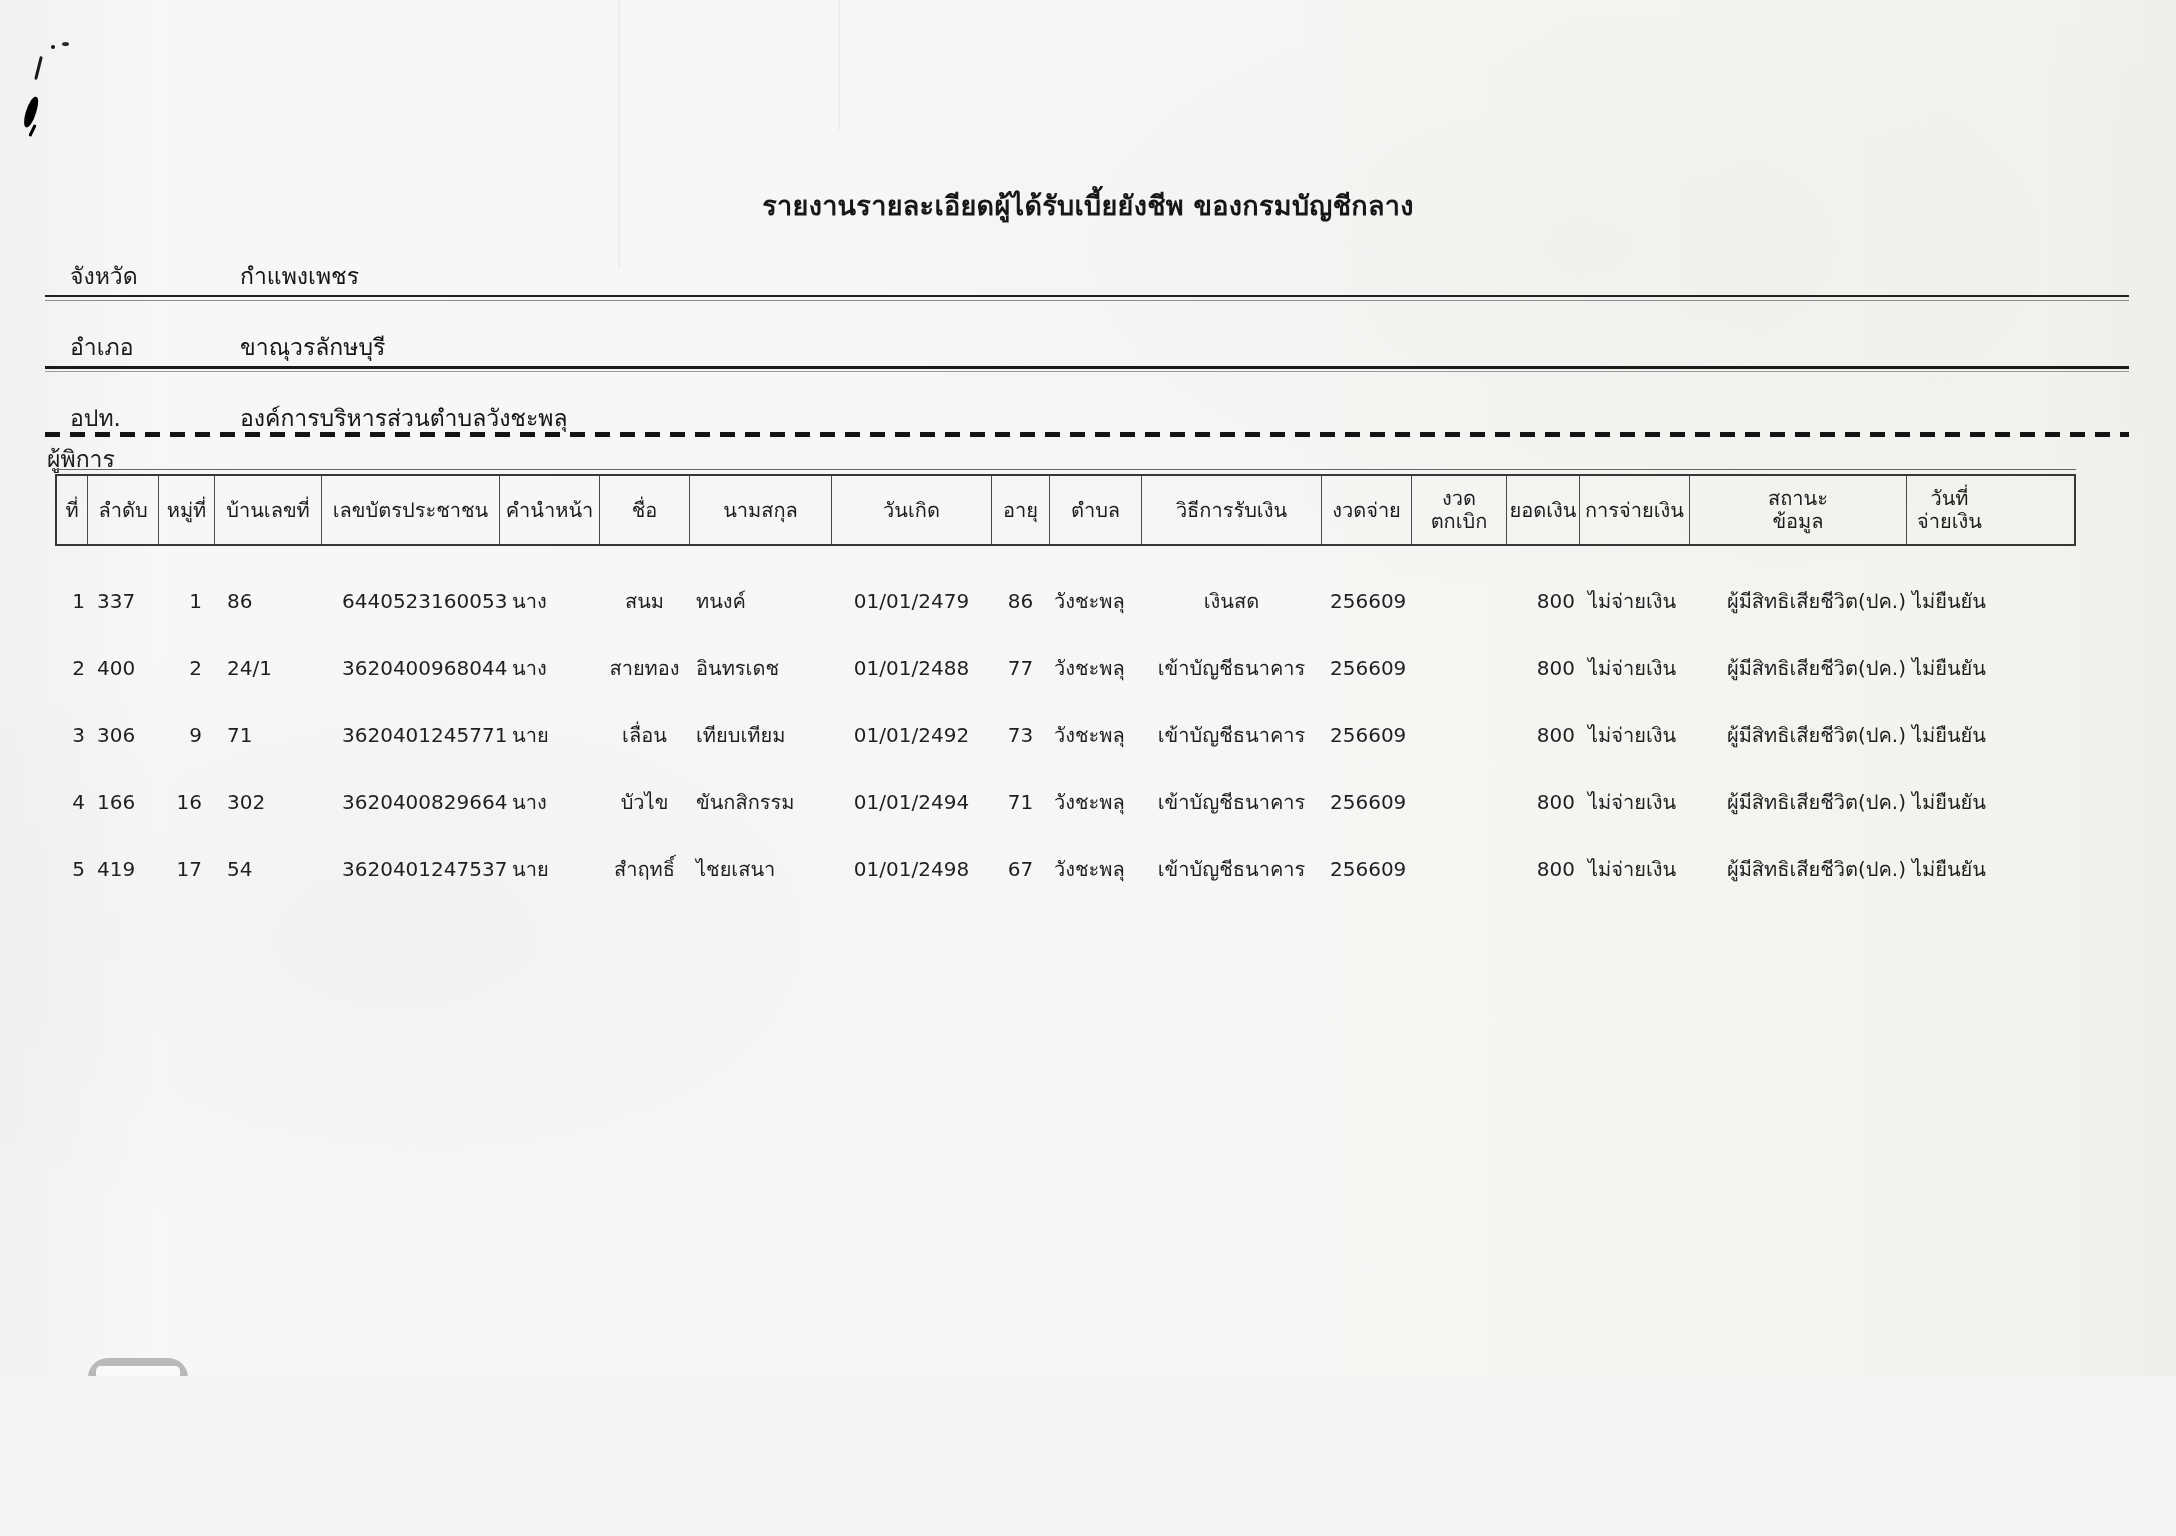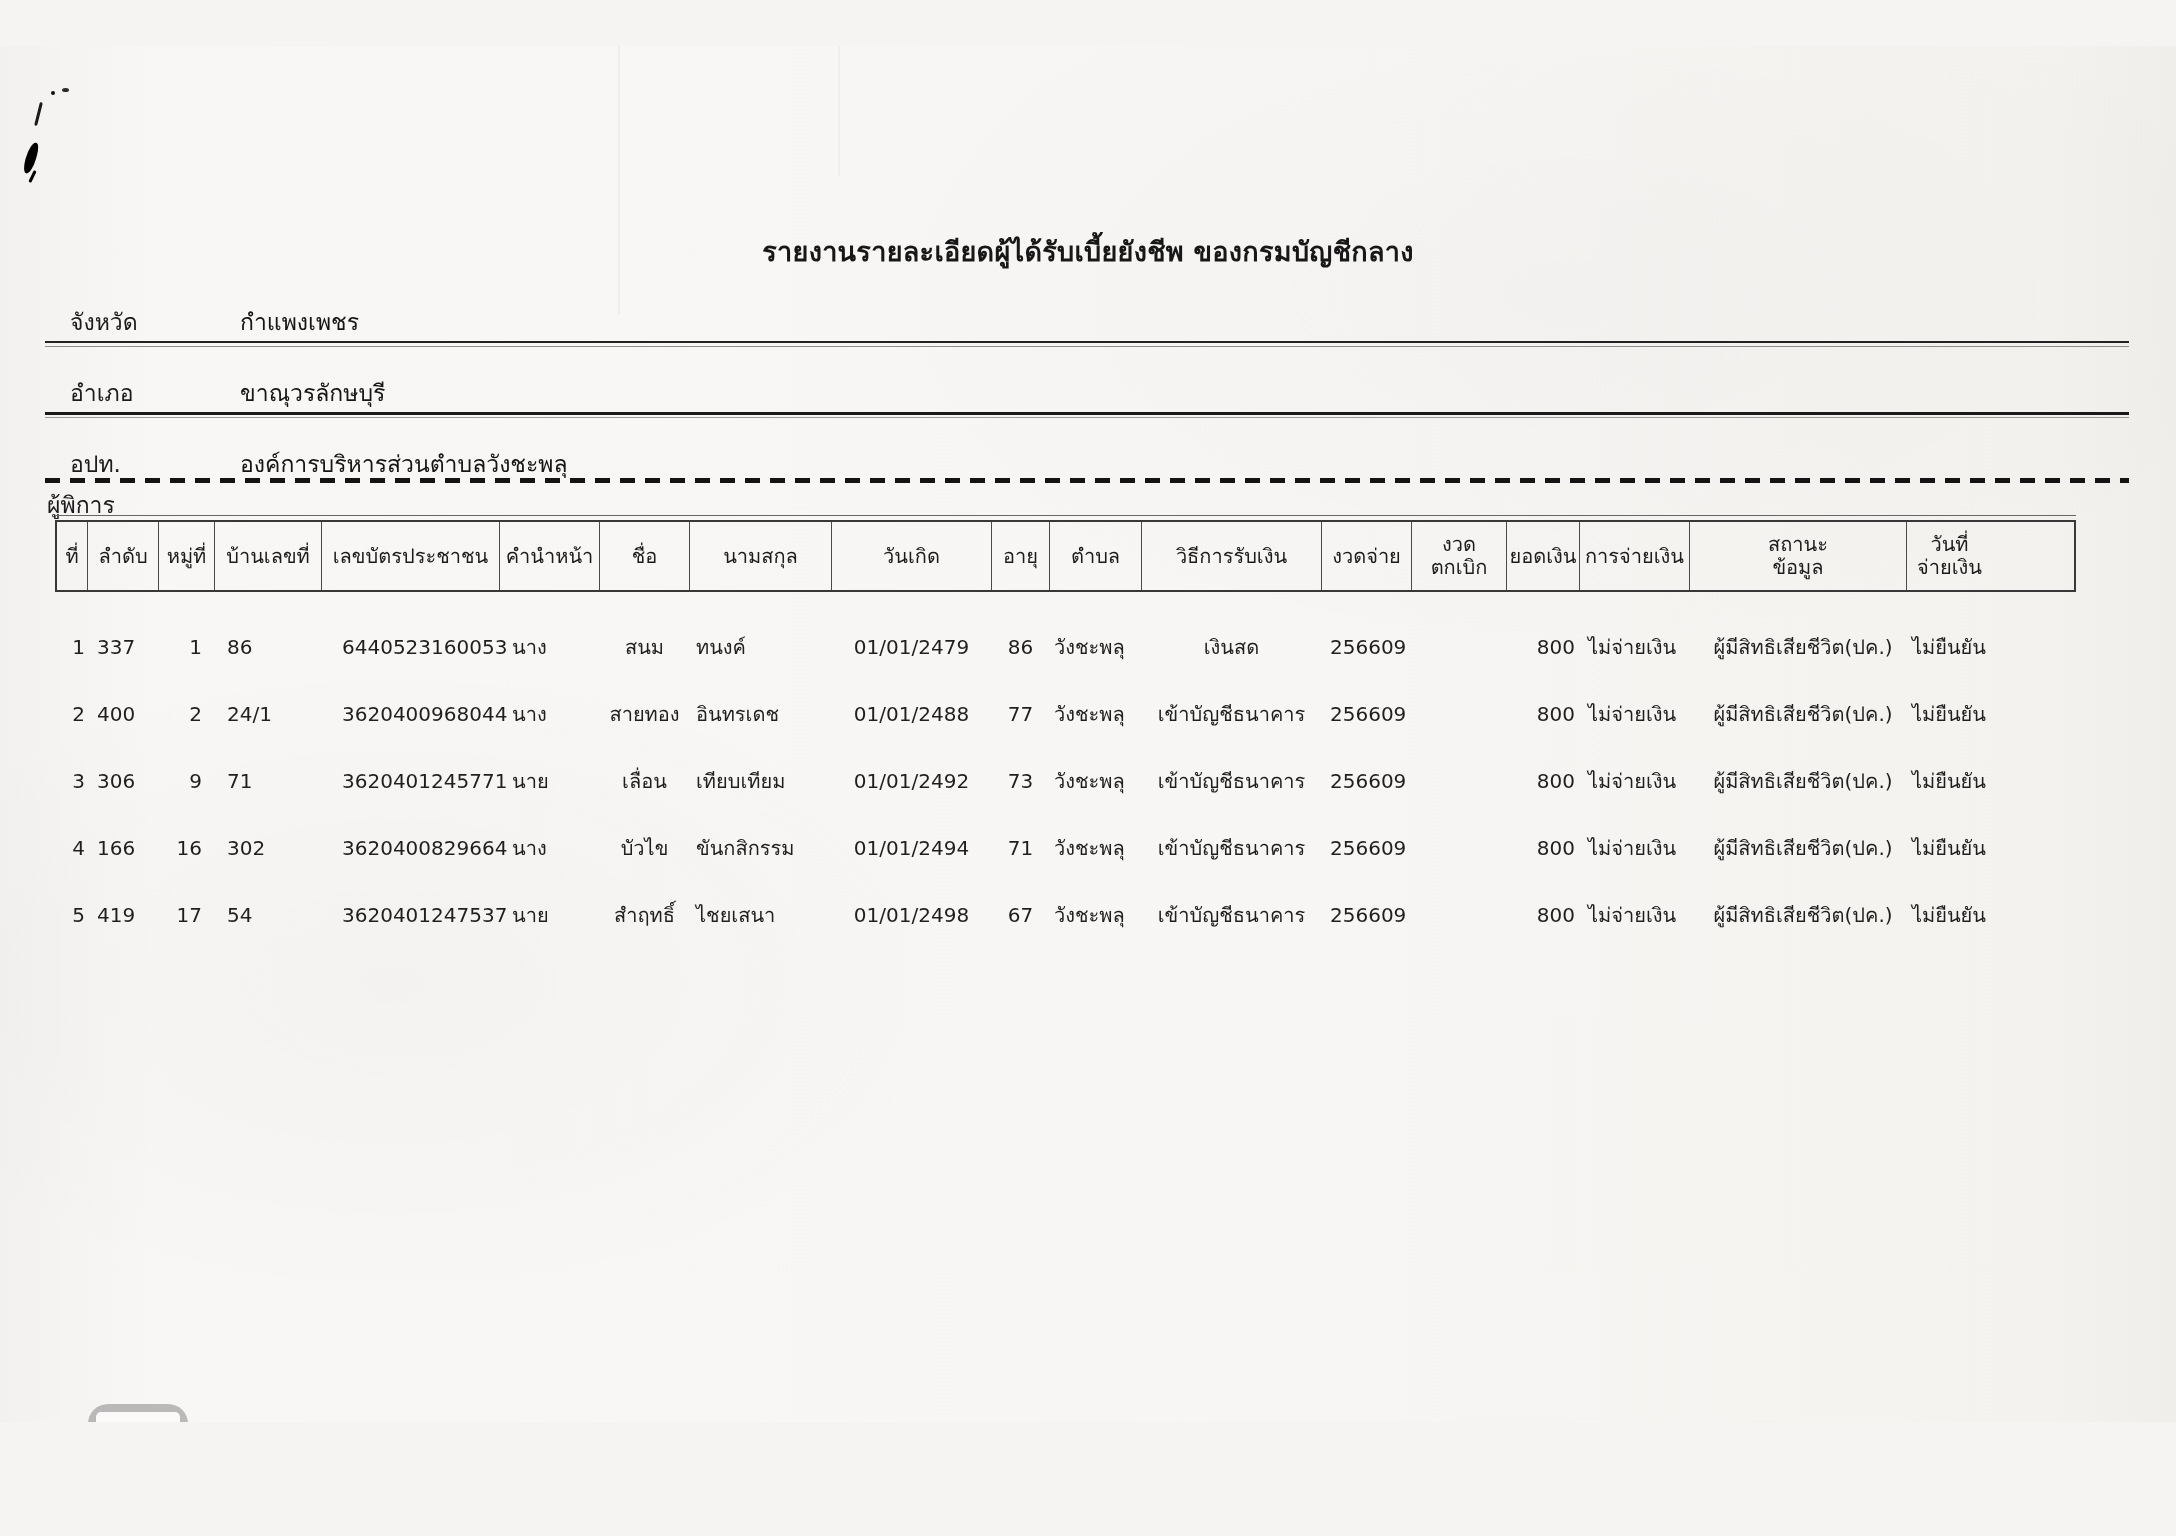--- a/index.html
+++ b/index.html
@@ -3,21 +3,20 @@
 <meta charset="utf-8">
 <style>
   html,body{margin:0;padding:0;background:#f5f4f2;}
   .page{
     position:relative;width:2176px;height:1376px;overflow:hidden;
     font-family:"DejaVu Sans",sans-serif;color:#1d1d1d;
     background:
       radial-gradient(1300px 650px at 72% 18%, rgba(0,0,0,0.015), transparent 60%),
       radial-gradient(1000px 560px at 18% 68%, rgba(0,0,0,0.02), transparent 60%),
       linear-gradient(90deg,#f2f1ef 0%,#f8f7f5 7%,#f7f6f4 60%,#f3f2ef 94%,#efeeeb 100%);
-    margin-top: 46px;
   }
   
   .crease{position:absolute;background:rgba(0,0,0,0.035);}
   .ink{position:absolute;background:#101010;}
   .ink-dot1{left:51px;top:45px;width:4px;height:4px;border-radius:50%;}
   .ink-dot2{left:62px;top:42px;width:7px;height:4px;border-radius:50%;background:#2a2a2a;}
   .ink-quote{left:37px;top:56px;width:3px;height:24px;border-radius:2px;transform:rotate(14deg);background:#1a1a1a;}
   .ink-comma{left:26px;top:96px;width:10px;height:32px;border-radius:60% 40% 55% 45%;transform:rotate(16deg);background:#000;}
   .ink-tail{left:31px;top:124px;width:3px;height:13px;border-radius:2px;transform:rotate(26deg);background:#000;}
 
@@ -71,21 +70,21 @@
   .td:nth-child(7){text-align:center;}
   .td:nth-child(8){text-align:left;padding-left:6px;}
   .td:nth-child(9){text-align:center;}
   .td:nth-child(10){text-align:center;}
   .td:nth-child(11){text-align:left;padding-left:4px;}
   .td:nth-child(12){text-align:center;}
   .td:nth-child(13){text-align:left;padding-left:8px;}
   .td:nth-child(14){text-align:center;}
   .td:nth-child(15){text-align:right;padding-right:4px;}
   .td:nth-child(16){text-align:left;padding-left:8px;}
-  .td:nth-child(17){text-align:center;padding-left:10px;}
+  .td:nth-child(17){text-align:right;padding-left:10px;}
   .td:nth-child(18){text-align:center;}
   .td:nth-child(19){text-align:center;}
 
   
   .cs-logo{position:absolute;left:88px;top:1358px;width:100px;height:106px;
     background:#b9b9b9;border-radius:20px;}
   .cs-screen{position:absolute;left:8px;top:8px;right:8px;bottom:28px;
     background:#fbfaf8;border-radius:5px;
     display:flex;align-items:center;justify-content:center;}
   .cs-letters{font-family:"Liberation Sans",sans-serif;font-size:56px;font-weight:bold;

